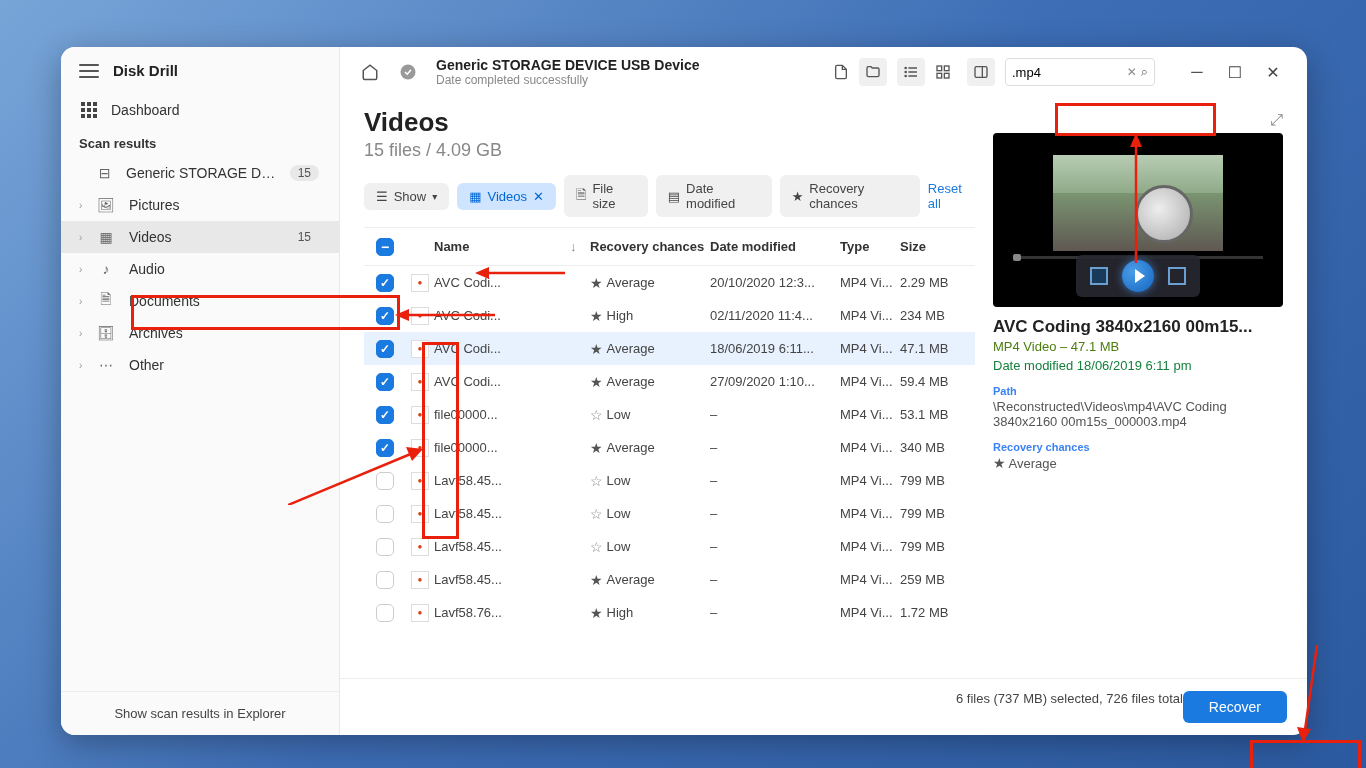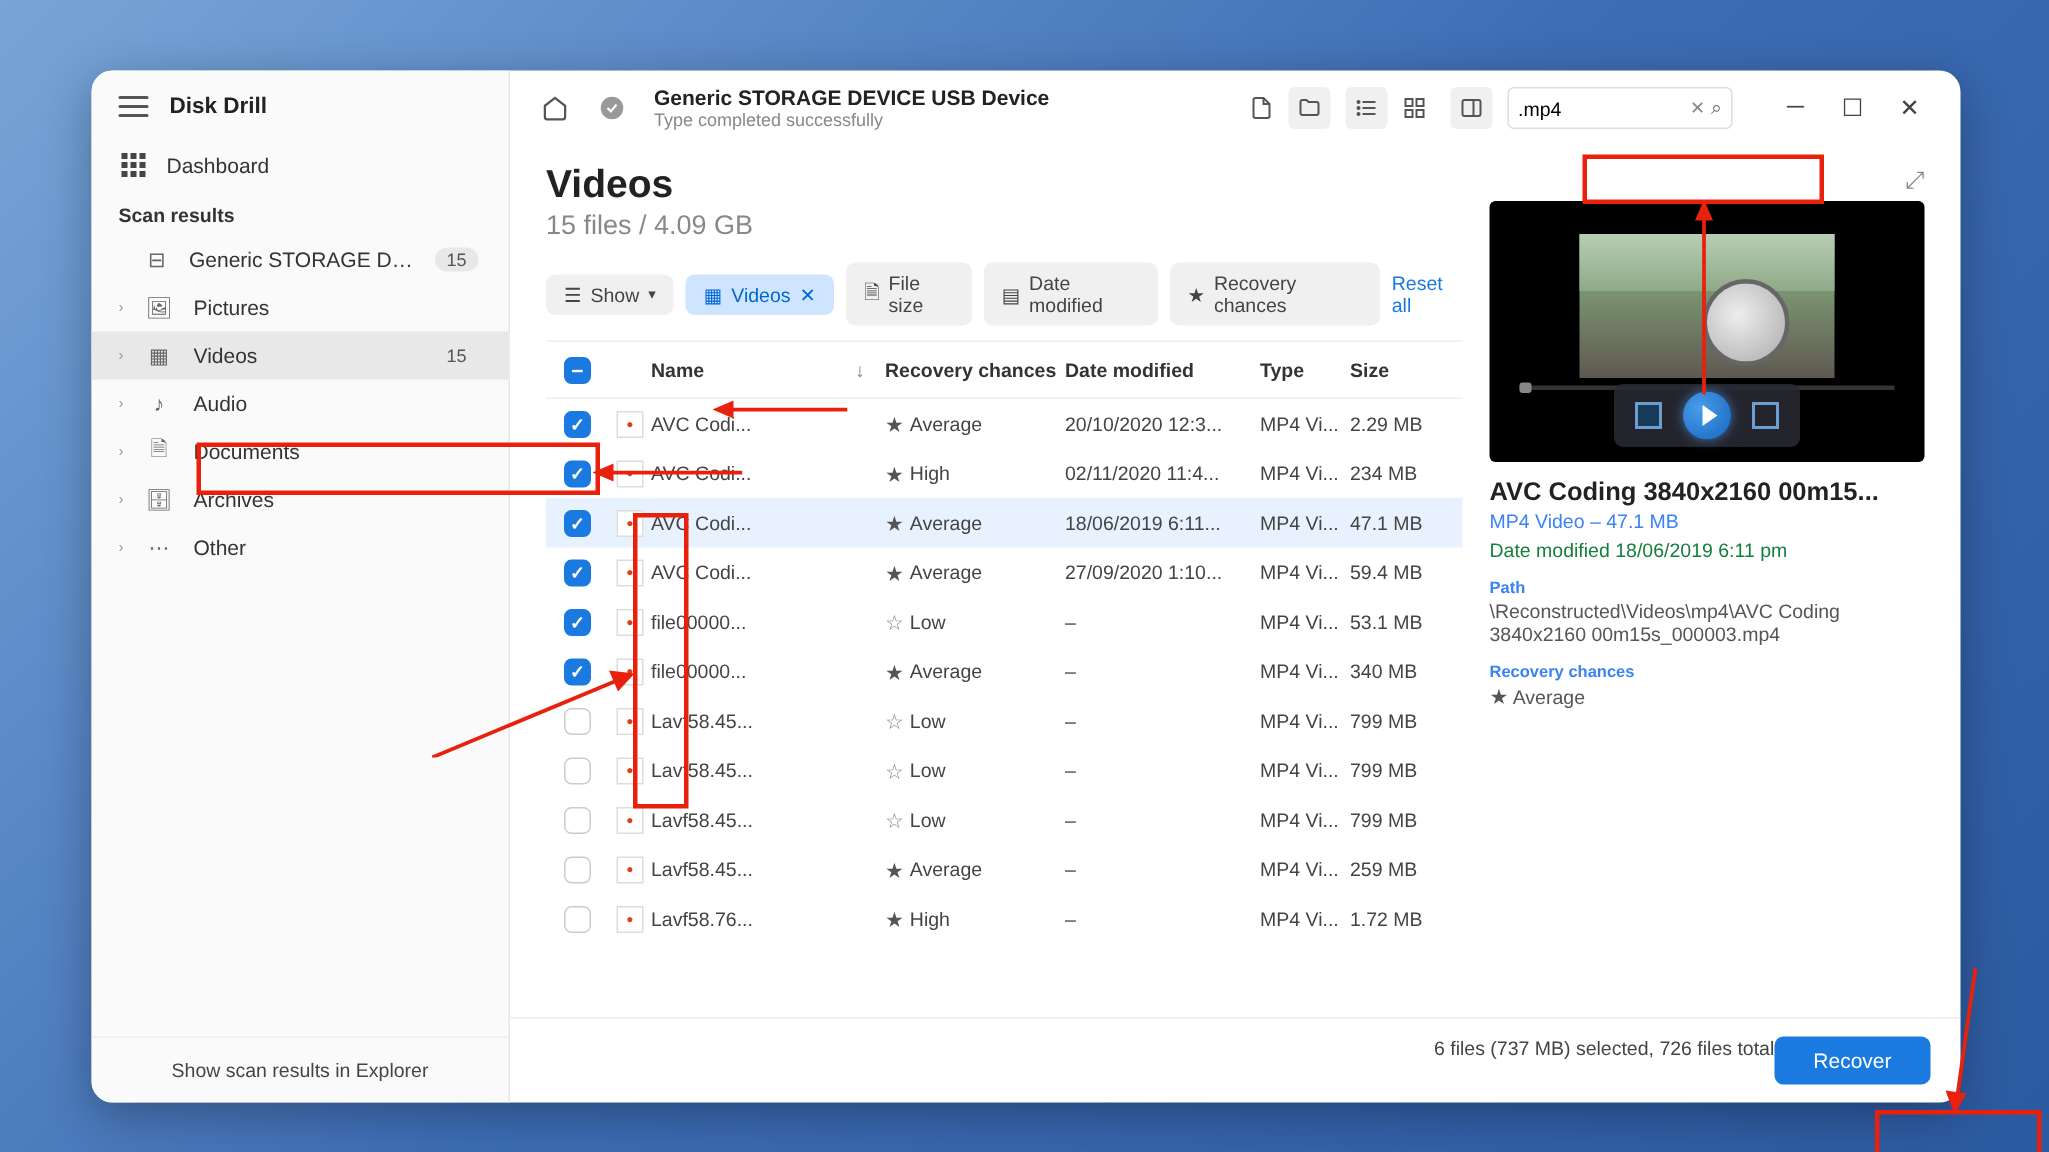--- a/index.html
+++ b/index.html
@@ -72,21 +72,21 @@
 .video-frame::before { content:''; position: absolute; left: 0; right: 0; top: 0; height: 38px; background: linear-gradient(180deg, #b8cdb4, #8faa88); }
 .video-frame::after { content:''; position: absolute; right: 30px; bottom: 8px; width: 52px; height: 52px; border-radius: 50%; background: radial-gradient(circle at 40% 40%, #eee, #aaa); border: 3px solid #666; }
 .player-ctrl { position: absolute; bottom: 10px; left: 50%; transform: translateX(-50%); display: flex; gap: 14px; align-items: center; background: rgba(40,40,50,0.9); padding: 5px 14px; border-radius: 6px; }
 .pc-btn { width: 18px; height: 18px; border: 2px solid #6a9fd4; display: flex; align-items: center; justify-content: center; cursor: pointer; }
 .play-btn { width: 32px; height: 32px; border-radius: 50%; background: radial-gradient(circle at 35% 35%, #4a9de8, #1565c0); display: flex; align-items: center; justify-content: center; cursor: pointer; box-shadow: 0 0 8px rgba(70,150,230,0.7); }
 .play-btn::after { content:''; border-left: 10px solid #fff; border-top: 7px solid transparent; border-bottom: 7px solid transparent; margin-left: 3px; }
 .prog-bar { position: absolute; bottom: 48px; left: 20px; right: 20px; height: 3px; background: #333; }
 .prog-bar::after { content:''; position:absolute; left:0; width:8px; top:-2px; height:7px; background:#888; border-radius:2px;}
 
 .pv-title { font-size: 17px; font-weight: 600; margin-top: 10px; color: #222; white-space: nowrap; overflow: hidden; text-overflow: ellipsis; }
-.pv-sub { font-size: 13px; color: #3b82f6; margin-top: 2px; }
+.pv-sub { font-size: 13px; color: #4d7c0f; margin-top: 2px; }
 .pv-meta { font-size: 13px; color: #15803d; margin-top: 4px; }
 .pv-section { margin-top: 12px; }
 .pv-label { font-size: 11px; font-weight: 600; color: #3b82f6; }
 .pv-text { font-size: 13px; color: #555; margin-top: 2px; word-break: break-word; }
 
 .footer { display: flex; padding: 12px 20px; border-top: 1px solid #eee; }
 .footer-text { margin-left: auto; font-size: 13px; color: #444; }
 .recover-btn { background: #1a7ae0; color: #fff; border: none; padding: 8px 26px; border-radius: 6px; font-size: 14px; cursor: pointer; font-weight: 500; }
 
 
@@ -173,21 +173,21 @@
           </svg>
         </div>
       <div class="tb-icon" style="color:#999">
           <svg width="18" height="18" viewBox="0 0 24 24" fill="currentColor">
             <circle cx="12" cy="12" r="10"></circle>
             <path d="M8 12l3 3 5-6" stroke="#fff" stroke-width="2" fill="none"></path>
           </svg>
         </div>
       <div class="tb-title">
         <span class="t1">Generic STORAGE DEVICE USB Device</span>
-        <span class="t2">Type completed successfully</span>
+        <span class="t2">Date completed successfully</span>
       </div>
       <div class="tb-spacer"></div>
       <div class="tb-group">
         <div class="tb-icon">
             <svg width="16" height="16" viewBox="0 0 24 24" fill="none" stroke="currentColor" stroke-width="2">
               <path d="M14 2H6a2 2 0 00-2 2v16a2 2 0 002 2h12a2 2 0 002-2V8z"></path>
               <path d="M14 2v6h6"></path>
             </svg>
           </div>
         <div class="tb-icon" style="background:#f0f0f0;border-radius:4px">

